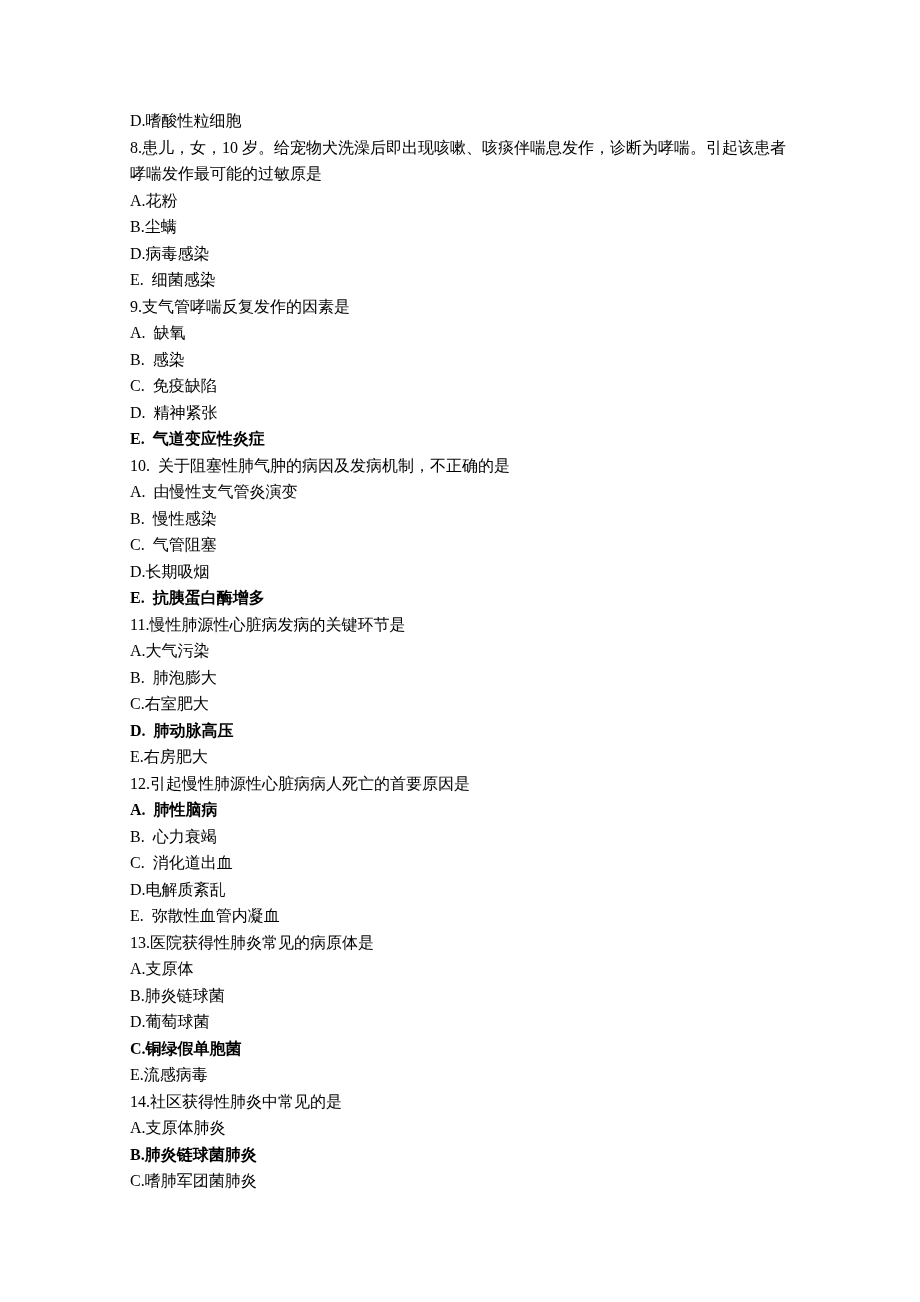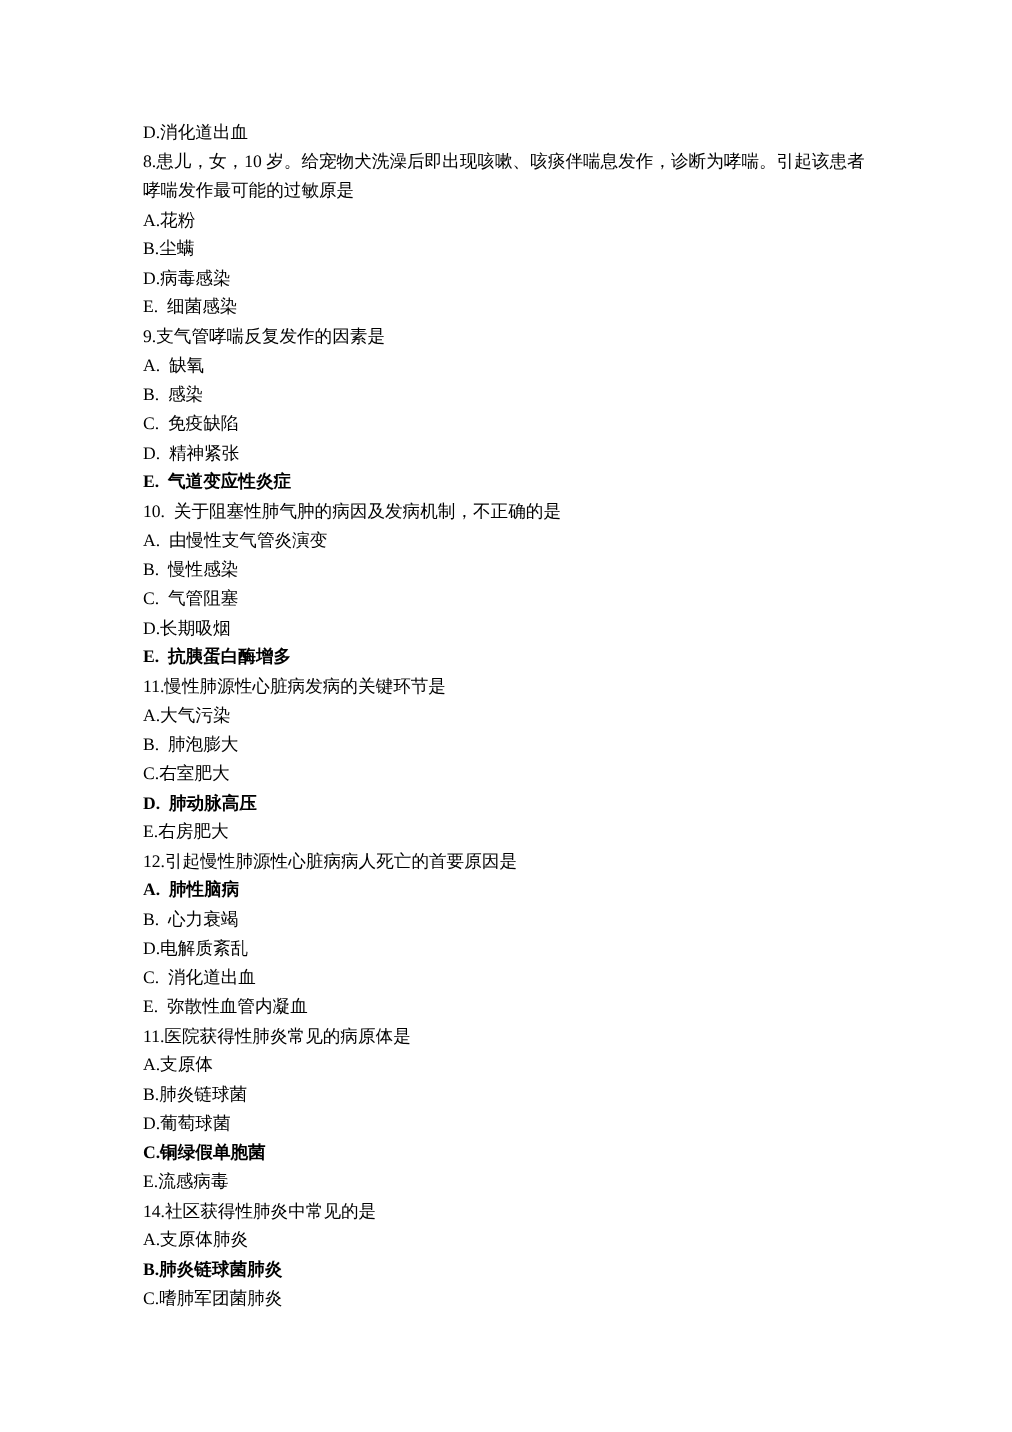--- a/index.html
+++ b/index.html
@@ -19,21 +19,21 @@
     white-space: pre-wrap;
   }
   .bold {
     font-weight: bold;
   }
 </style>
 </head>
 <body>
 
 <div class="page" id="page-container">
-    <div class="line">D.消化道出血</div>
+    <div class="line">D.嗜酸性粒细胞</div>
     <div class="line">8.患儿，女，10 岁。给宠物犬洗澡后即出现咳嗽、咳痰伴喘息发作，诊断为哮喘。引起该患者哮喘发作最可能的过敏原是</div>
     <div class="line">A.花粉</div>
     <div class="line">B.尘螨</div>
     <div class="line">D.病毒感染</div>
     <div class="line">E.  细菌感染</div>
     <div class="line">9.支气管哮喘反复发作的因素是</div>
     <div class="line">A.  缺氧</div>
     <div class="line">B.  感染</div>
     <div class="line">C.  免疫缺陷</div>
     <div class="line">D.  精神紧张</div>
@@ -46,24 +46,24 @@
     <div class="line bold">E.  抗胰蛋白酶增多</div>
     <div class="line">11.慢性肺源性心脏病发病的关键环节是</div>
     <div class="line">A.大气污染</div>
     <div class="line">B.  肺泡膨大</div>
     <div class="line">C.右室肥大</div>
     <div class="line bold">D.  肺动脉高压</div>
     <div class="line">E.右房肥大</div>
     <div class="line">12.引起慢性肺源性心脏病病人死亡的首要原因是</div>
     <div class="line bold">A.  肺性脑病</div>
     <div class="line">B.  心力衰竭</div>
+    <div class="line">C.  消化道出血</div>
     <div class="line">D.电解质紊乱</div>
-    <div class="line">C.  消化道出血</div>
     <div class="line">E.  弥散性血管内凝血</div>
-    <div class="line">11.医院获得性肺炎常见的病原体是</div>
+    <div class="line">13.医院获得性肺炎常见的病原体是</div>
     <div class="line">A.支原体</div>
     <div class="line">B.肺炎链球菌</div>
     <div class="line">D.葡萄球菌</div>
     <div class="line bold">C.铜绿假单胞菌</div>
     <div class="line">E.流感病毒</div>
     <div class="line">14.社区获得性肺炎中常见的是</div>
     <div class="line">A.支原体肺炎</div>
     <div class="line bold">B.肺炎链球菌肺炎</div>
     <div class="line">C.嗜肺军团菌肺炎</div>
   </div>

